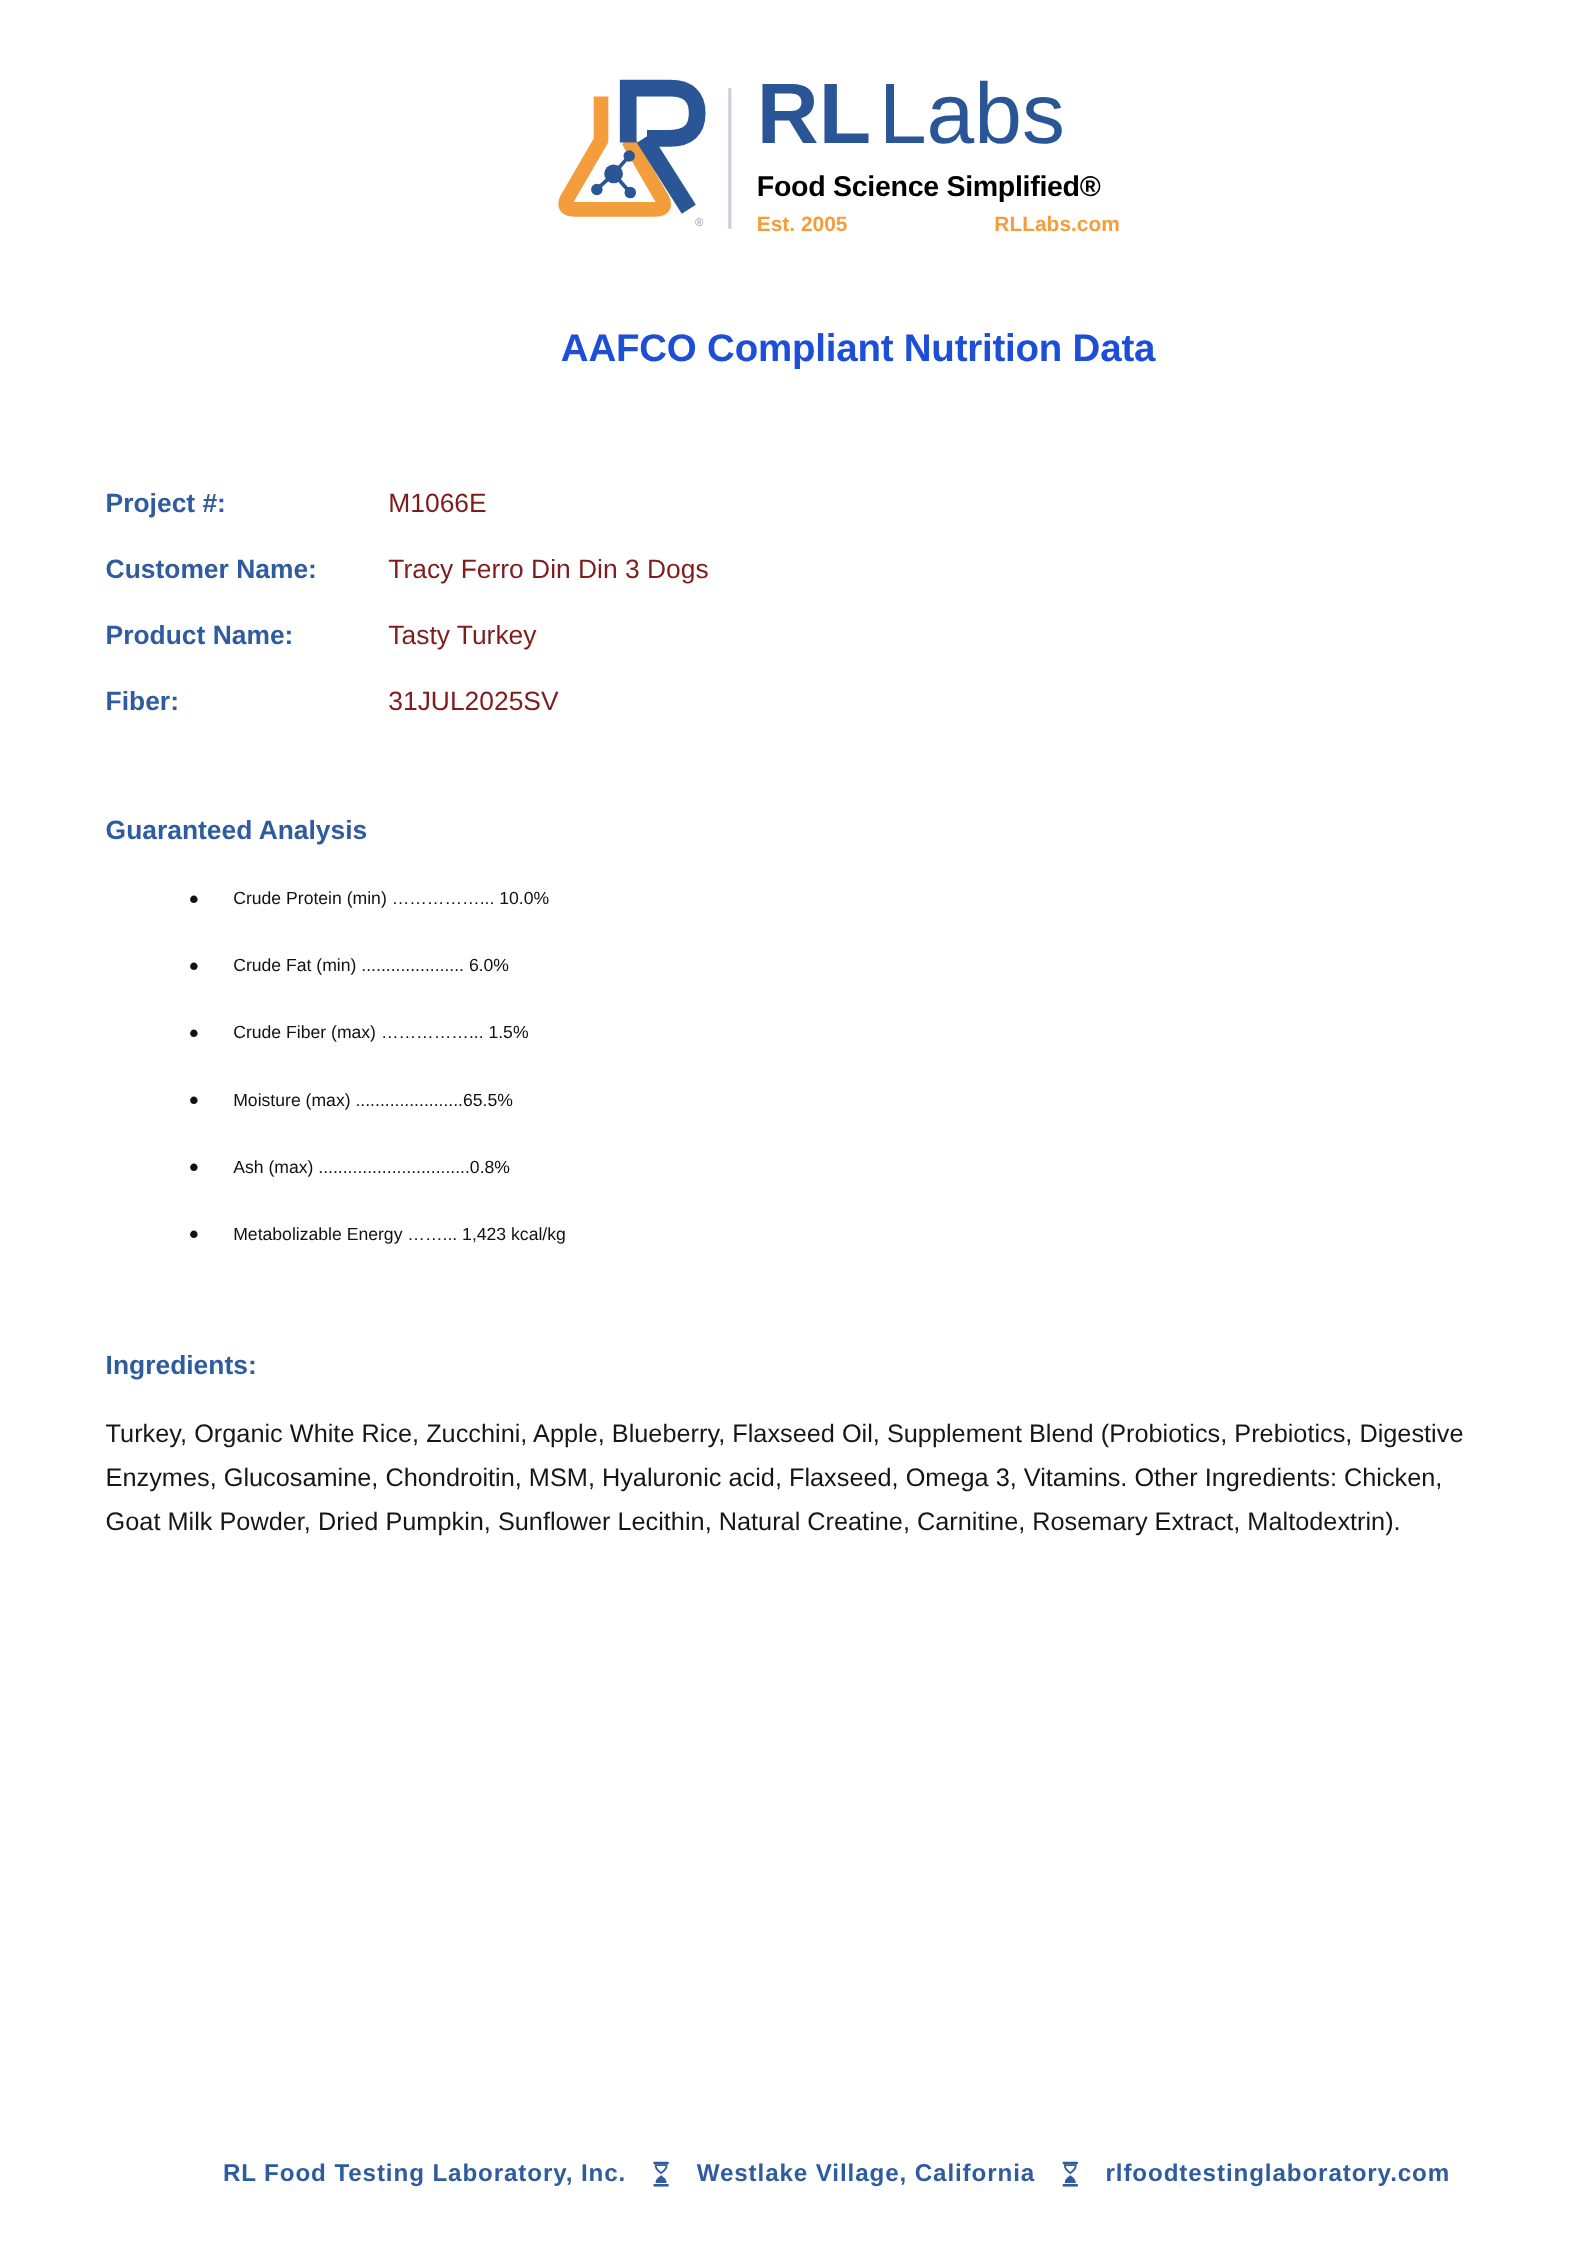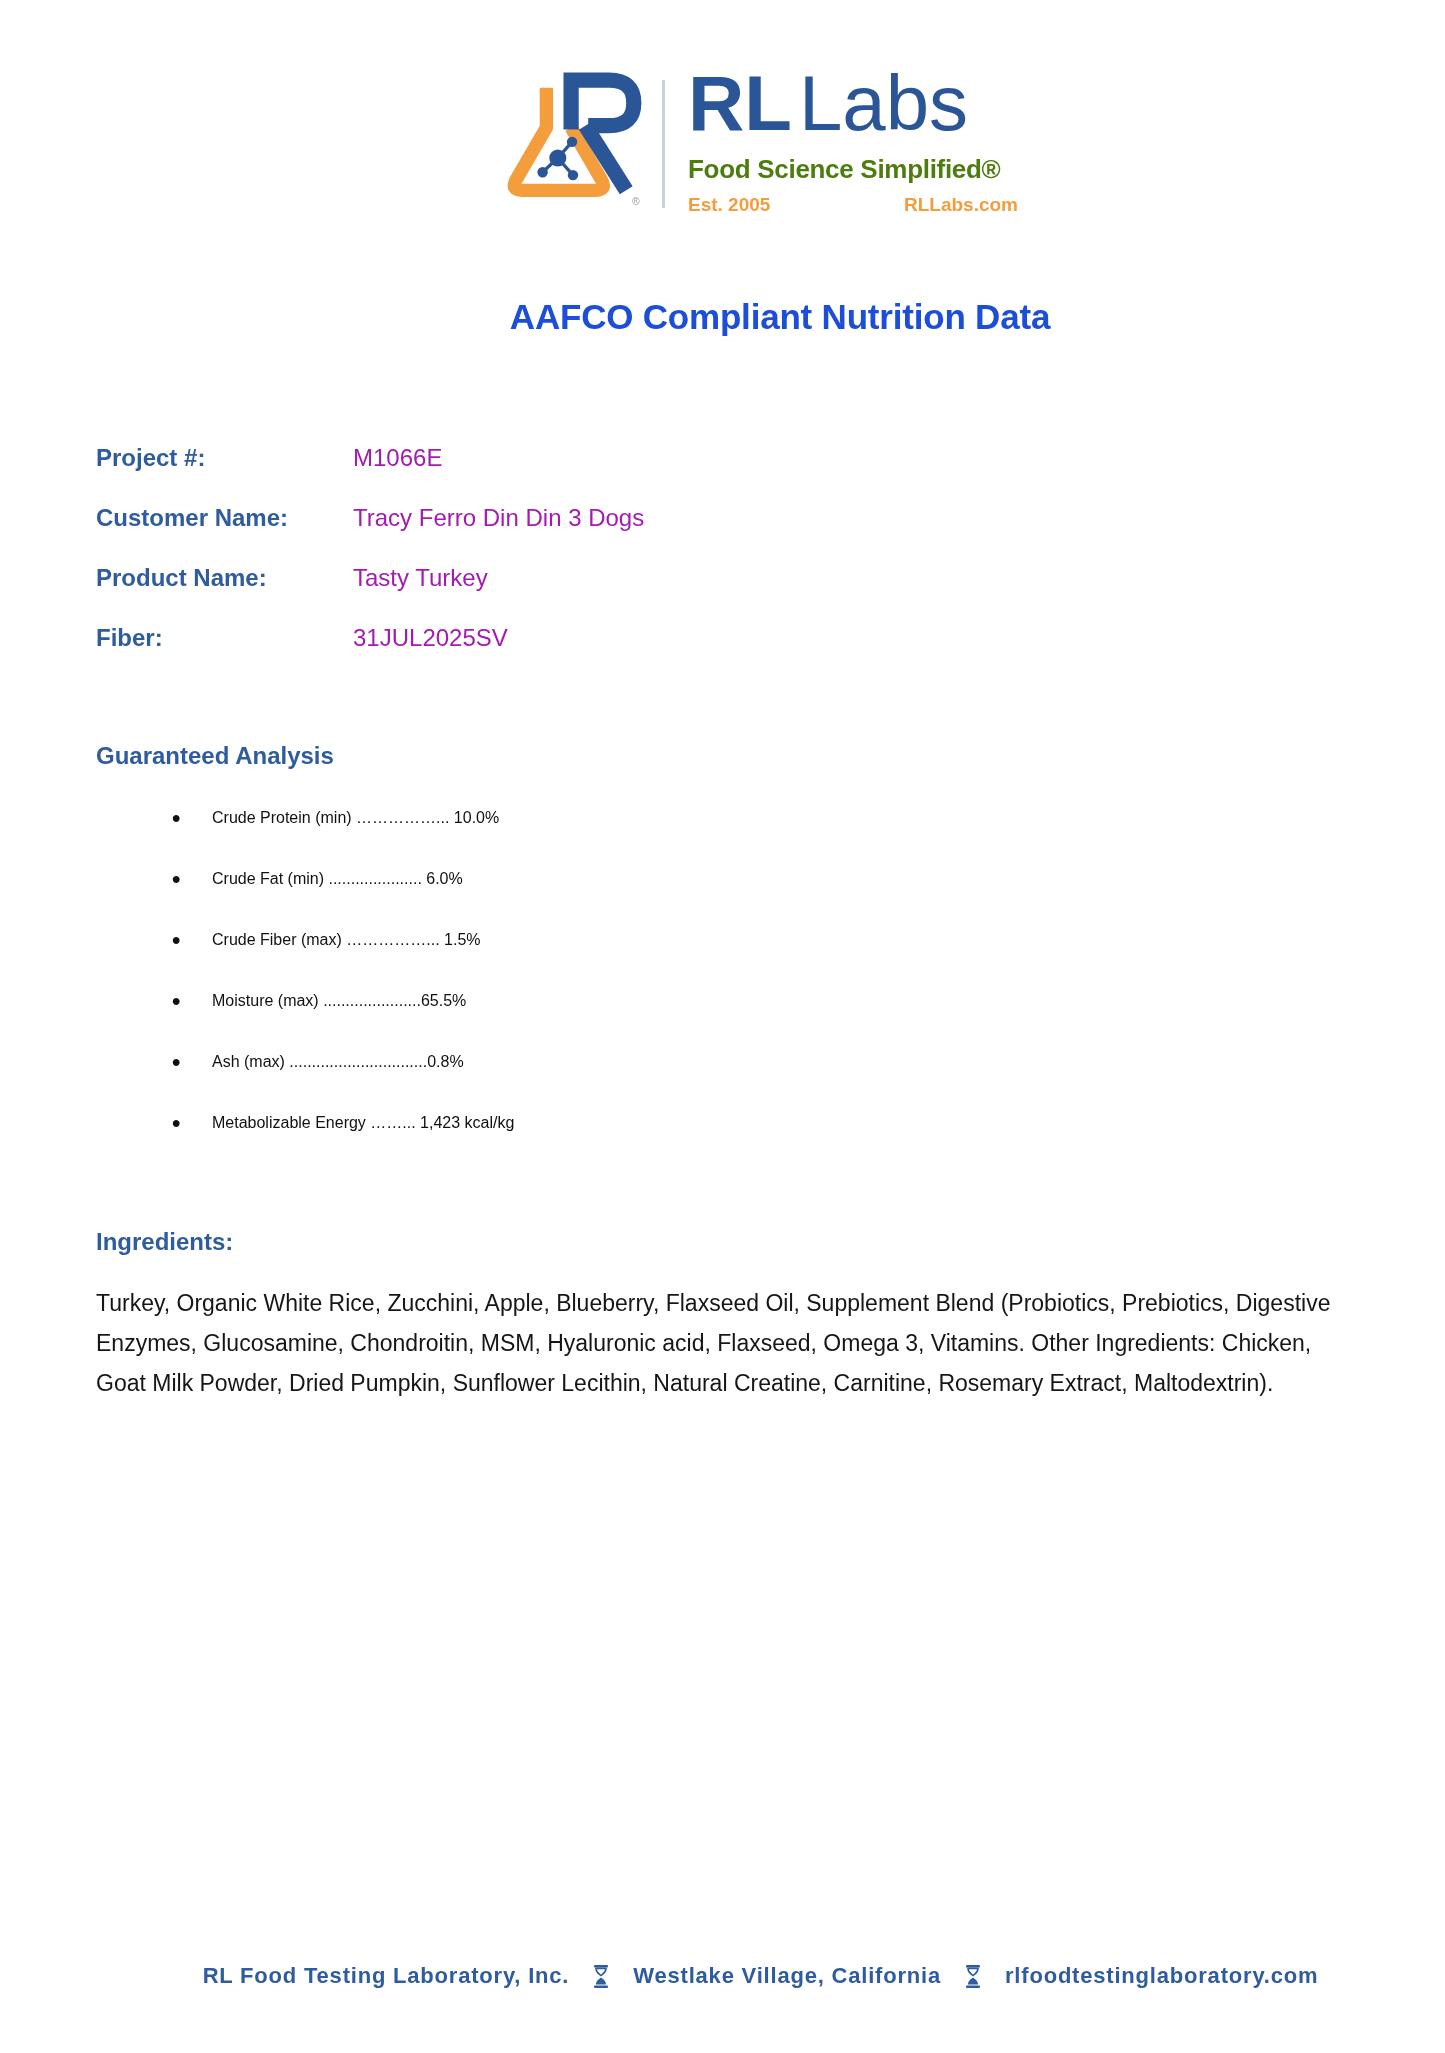--- a/index.html
+++ b/index.html
@@ -9,34 +9,34 @@
     font-family:"Liberation Sans", sans-serif; color:#1c1c1c;
   }
 
   
   .flask-logo { position:absolute; left:497px; top:66px; }
   .logo-divider { position:absolute; left:662px; top:80px; width:3px; height:128px; background:#ccd2da; }
   .logo-text { position:absolute; left:688px; top:62px; width:330px; }
   .brand { font-size:78px; line-height:82px; color:#2a5697; white-space:nowrap; }
   .brand-bold { font-weight:bold;margin-top:48px; }
   .brand-light { font-weight:normal; margin-left:7px; }
-  .tagline { margin-top:10px; font-size:26px; font-weight:bold; color:#4d7c0f; white-space:nowrap; letter-spacing:-0.3px; }
+  .tagline { margin-top:10px; font-size:26px; font-weight:bold; color:#000000; white-space:nowrap; letter-spacing:-0.3px; }
   .est-row { margin-top:9px; display:flex; justify-content:space-between; font-size:19px; font-weight:bold; color:#f49d3d; }
 
   
   .doc-title {
     position:absolute; left:420px; top:295px; width:720px; text-align:center;
     font-size:35px; font-weight:bold; color:#1d4ed8; line-height:44px; letter-spacing:-0.2px;
   }
 
   
   .info { position:absolute; left:96px; top:443px; }
   .info-row { height:60px; display:flex; align-items:flex-start; font-size:24px; line-height:30px; }
   .info-label { width:257px; color:#2e5c9e; font-weight:bold; }
-  .info-value { color:#a21caf; }
+  .info-value { color:#7f1d1d; }
 
   
   .ga-heading { position:absolute; left:96px; top:742px; font-size:24px; font-weight:bold; color:#2e5c9e; }
   .ga-list { position:absolute; left:96px; top:803px; }
   .ga-item { height:61px; display:flex; align-items:flex-start; line-height:30px; }
   .ga-bullet { width:40px; margin-left:76px; font-size:24px; font-weight:bold; color:#111; }
   .ga-text { font-size:16px; font-weight:normal; color:#111; white-space:nowrap; }
 
   
   .ing-heading { position:absolute; left:96px; top:1228px; font-size:24px; font-weight:bold; color:#2e5c9e; }

